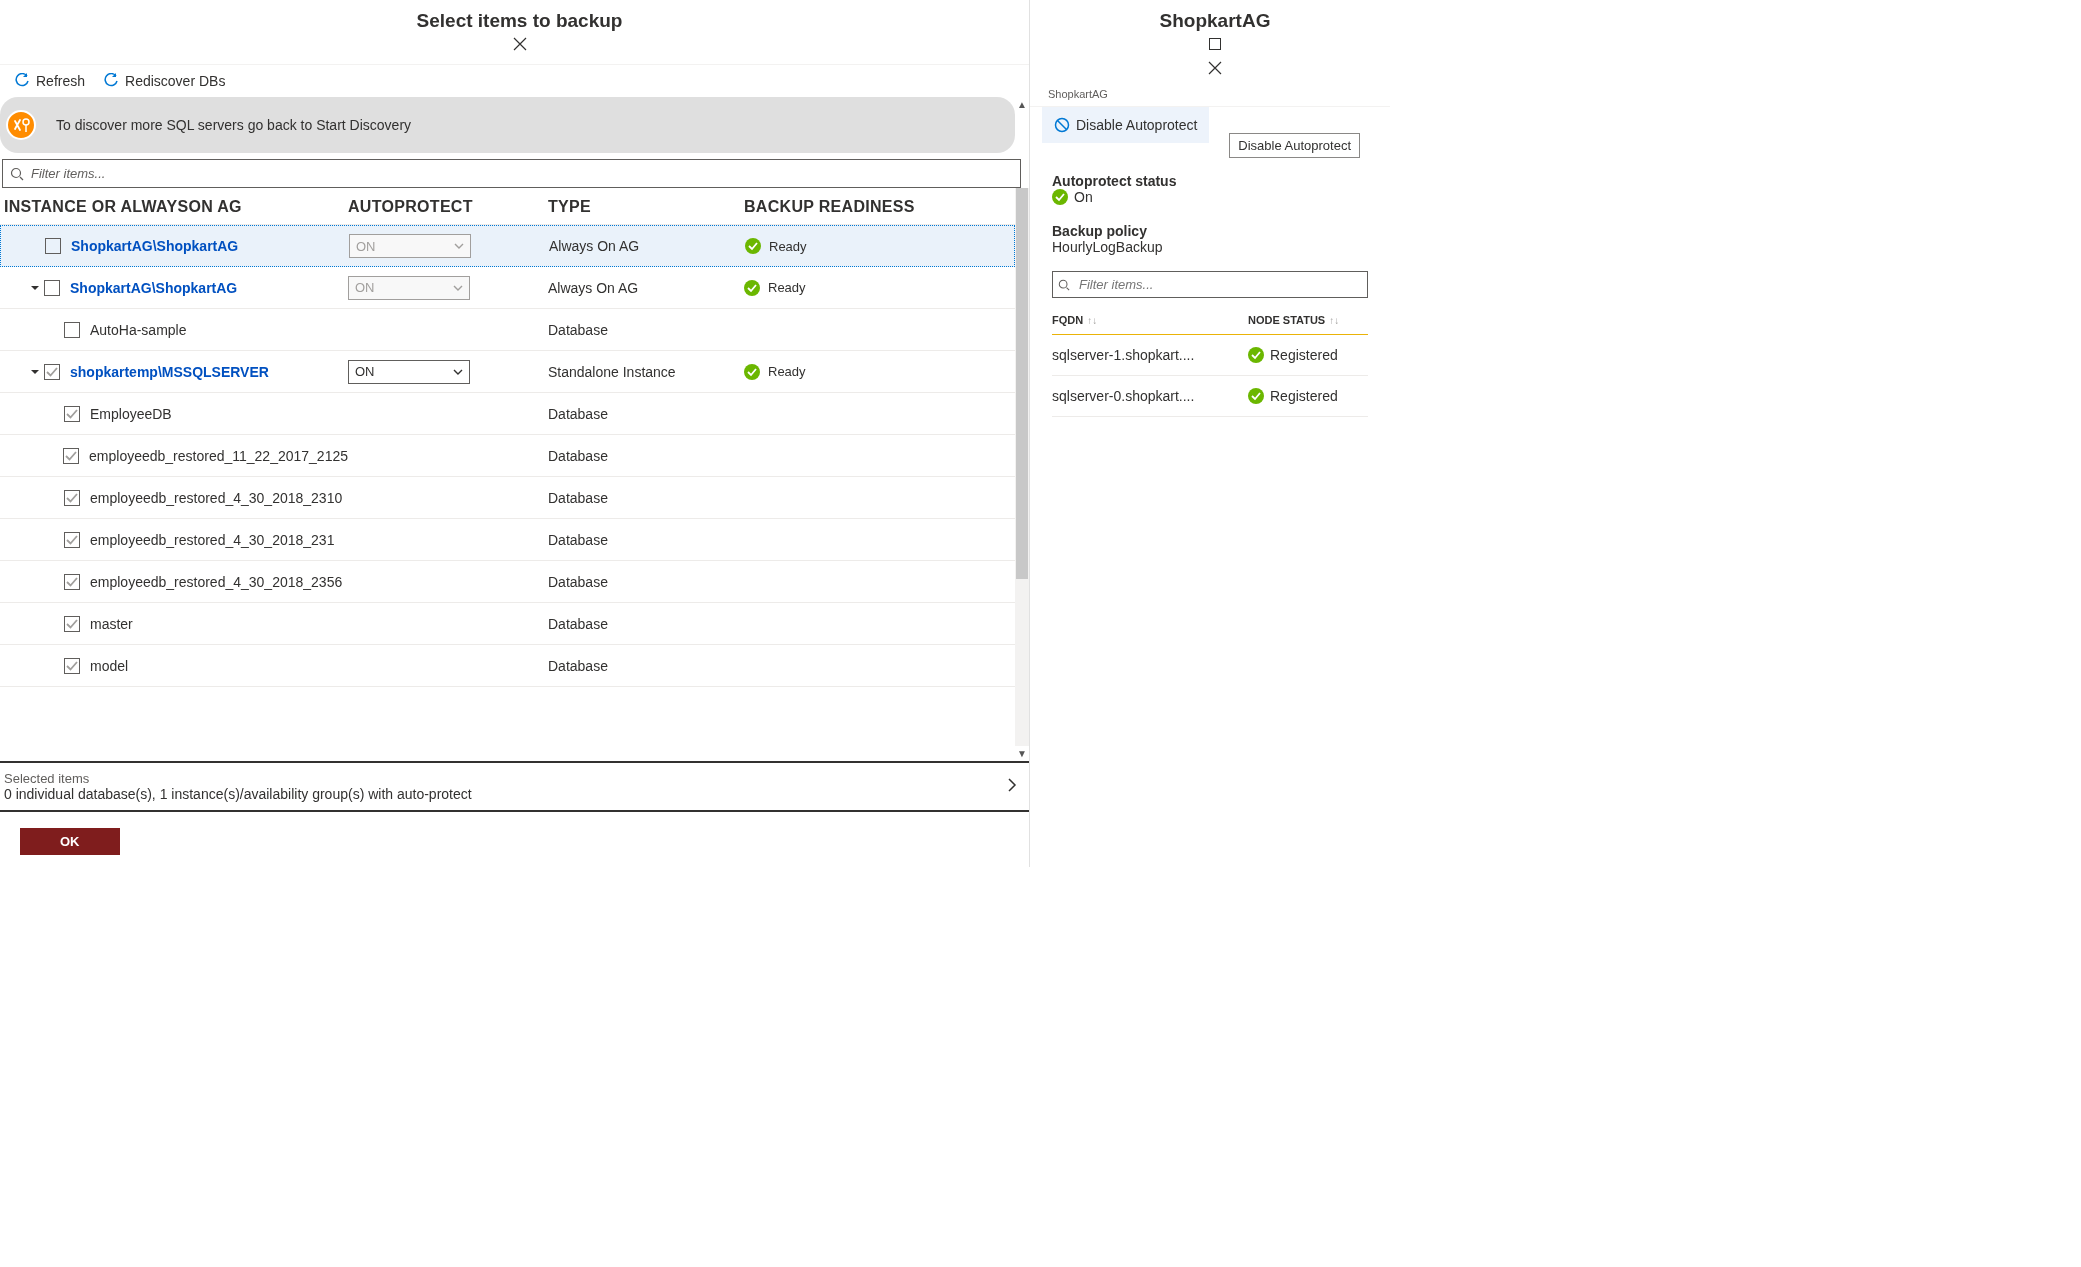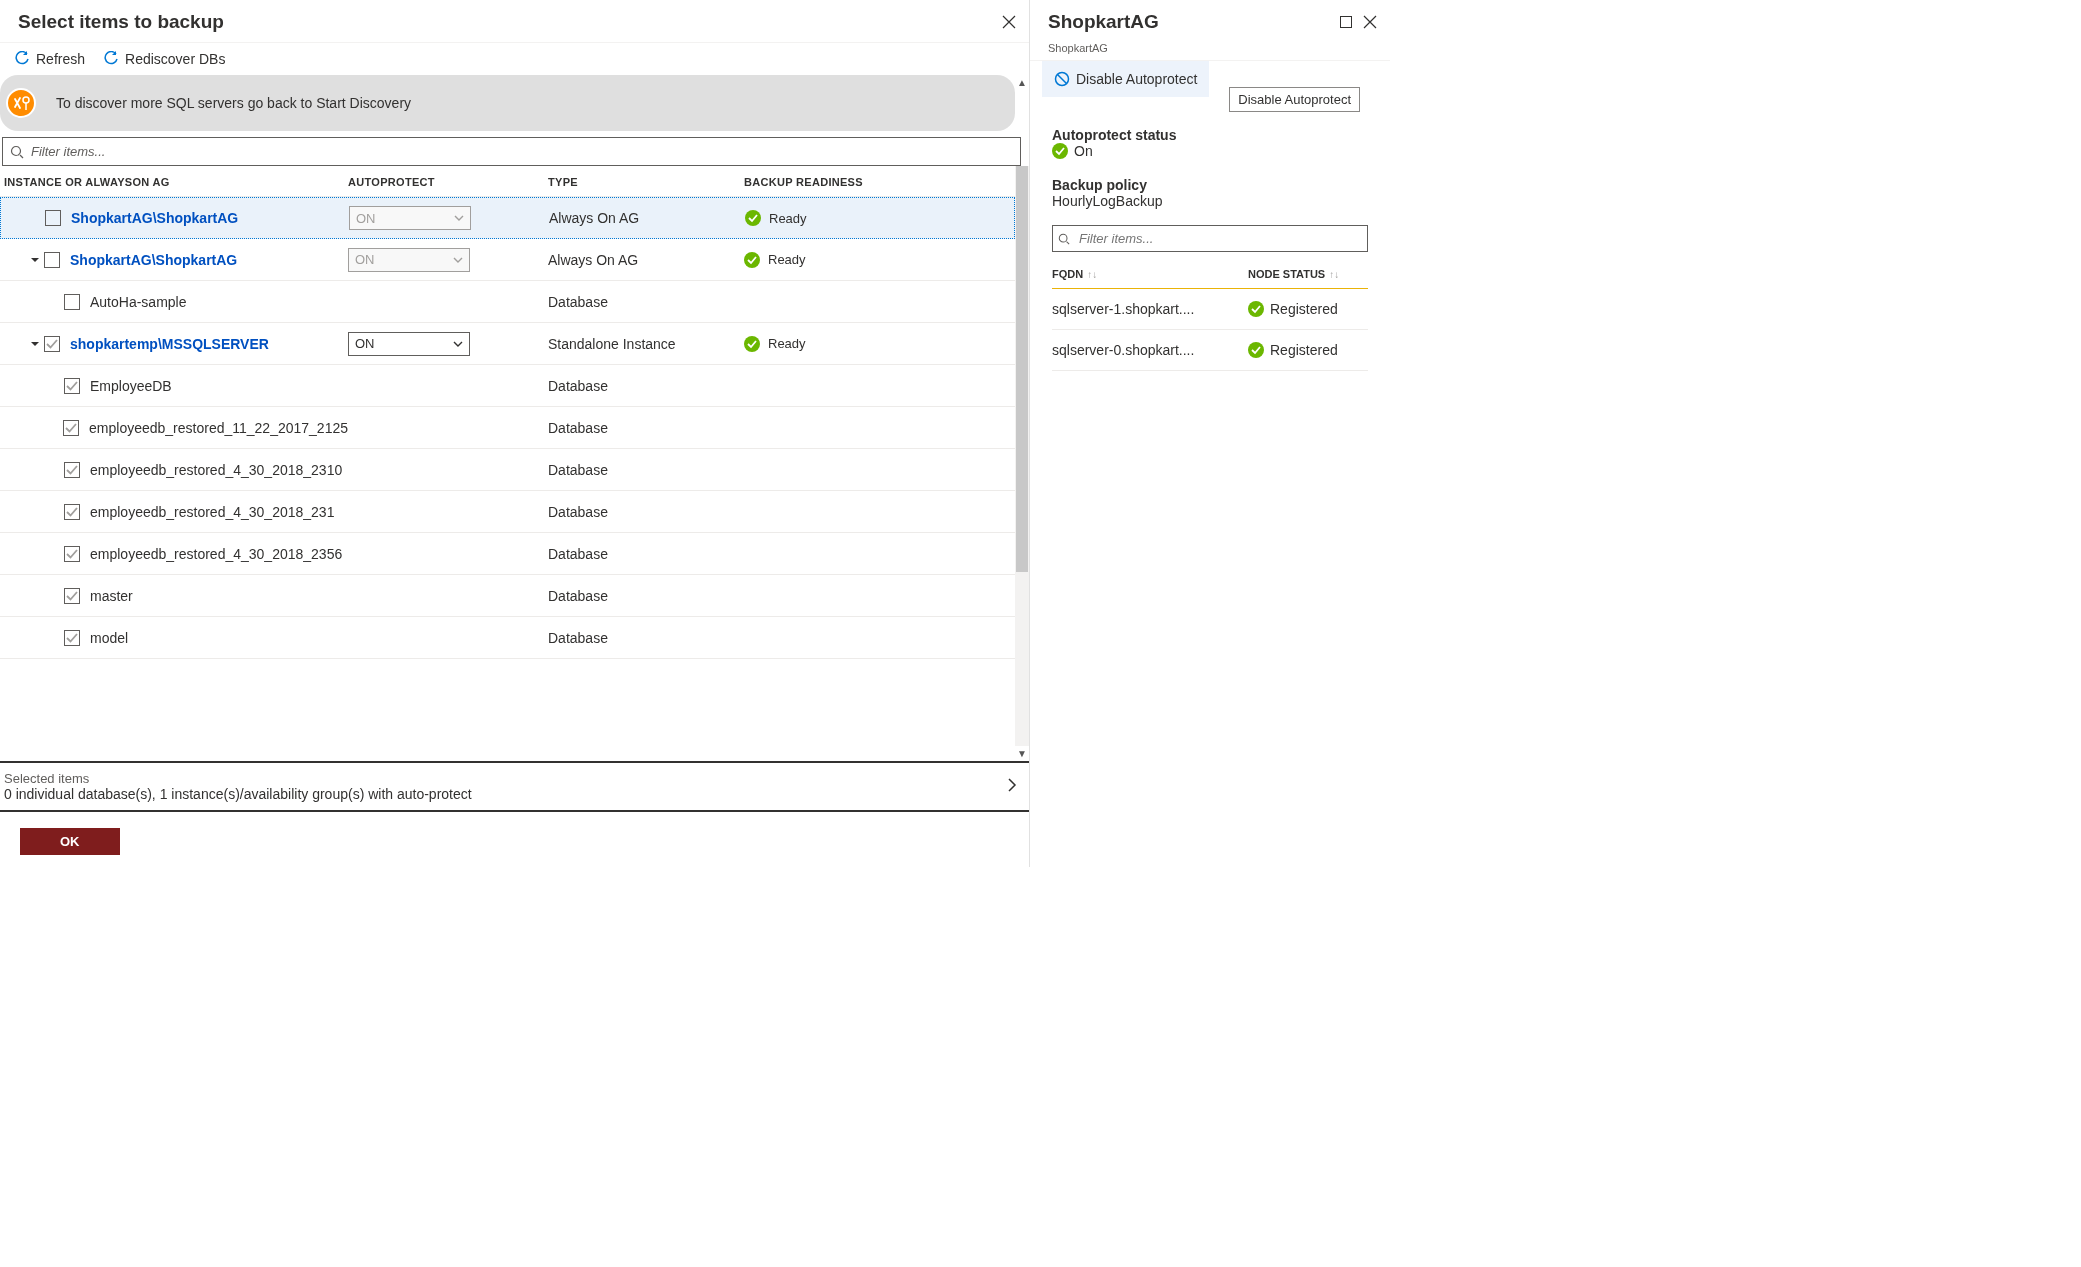--- a/index.html
+++ b/index.html
@@ -9,21 +9,21 @@
   color: #323130;
   background: #fff;
   display: flex;
   height: 867px;
   width: 1390px;
 }
 .left-pane { width: 1030px; display: flex; flex-direction: column; border-right: 1px solid #e1e1e1; }
 .right-pane { flex: 1; display: flex; flex-direction: column; }
 
 
-.pane-header { display: flex; align-items: center; padding: 10px 8px 8px 18px; }
+.pane-header { display: flex; align-items: center; padding: 10px 8px 8px 18px; flex-direction: column; }
 .pane-title { font-size: 19px; font-weight: 600; color: #323130; flex: 1; }
 .header-action { width: 24px; height: 24px; display:flex; align-items:center; justify-content:center; cursor:pointer; color: #323130; }
 .pane-subtitle { font-size: 11px; color: #605e5c; padding: 0 0 6px 18px; }
 
 
 .toolbar { display: flex; padding: 8px 14px; gap: 18px; align-items: center; border-top: 1px solid #f3f2f1; }
 .toolbar-btn { display: flex; align-items: center; gap: 6px; cursor: pointer; color: #323130; font-size: 14px; }
 .toolbar-btn svg { color: #0078d4; }
 
 
@@ -40,21 +40,21 @@
 
 
 .table-wrap { flex: 1; display: flex; overflow: hidden; }
 .table-body { flex: 1; overflow-y: auto; }
 .vscroll { width: 14px; background: #fff; display:flex; flex-direction:column; align-items:center; }
 .vscroll-arrow { font-size:10px; color:#555; padding: 2px 0; cursor:pointer;}
 .vscroll-track { flex:1; width:14px; background:#f3f2f1; position:relative;}
 .vscroll-thumb { position:absolute; left:1px; right:1px; background:#c8c8c8; }
 
 .thead { display: flex; border-bottom: 1px solid #edebe9; padding: 10px 0 8px 4px; }
-.th { font-size: 11px; font-weight: 600; color: #323130; text-transform: uppercase; letter-spacing: 0.3px; }
+.th { font-size: 16px; font-weight: 600; color: #323130; text-transform: uppercase; letter-spacing: 0.3px; }
 .col-name { width: 344px; display:flex; align-items:center;}
 .col-auto { width: 200px; }
 .col-type { width: 196px; }
 .col-ready { width: 200px; }
 
 .trow { display: flex; align-items: center; padding: 6px 0 6px 4px; border-bottom: 1px solid #edebe9; min-height: 42px; }
 .trow.selected { background: #eaf2fa; border: 1px dotted #0078d4; }
 .expand { width: 18px; display:flex; justify-content:center; cursor:pointer; font-size:11px;}
 .checkbox { width: 16px; height: 16px; border: 1px solid #605e5c; margin-right: 10px; display:flex; align-items:center; justify-content:center; cursor:pointer;}
 .checkbox.checked-grey svg { color: #a19f9d; }

